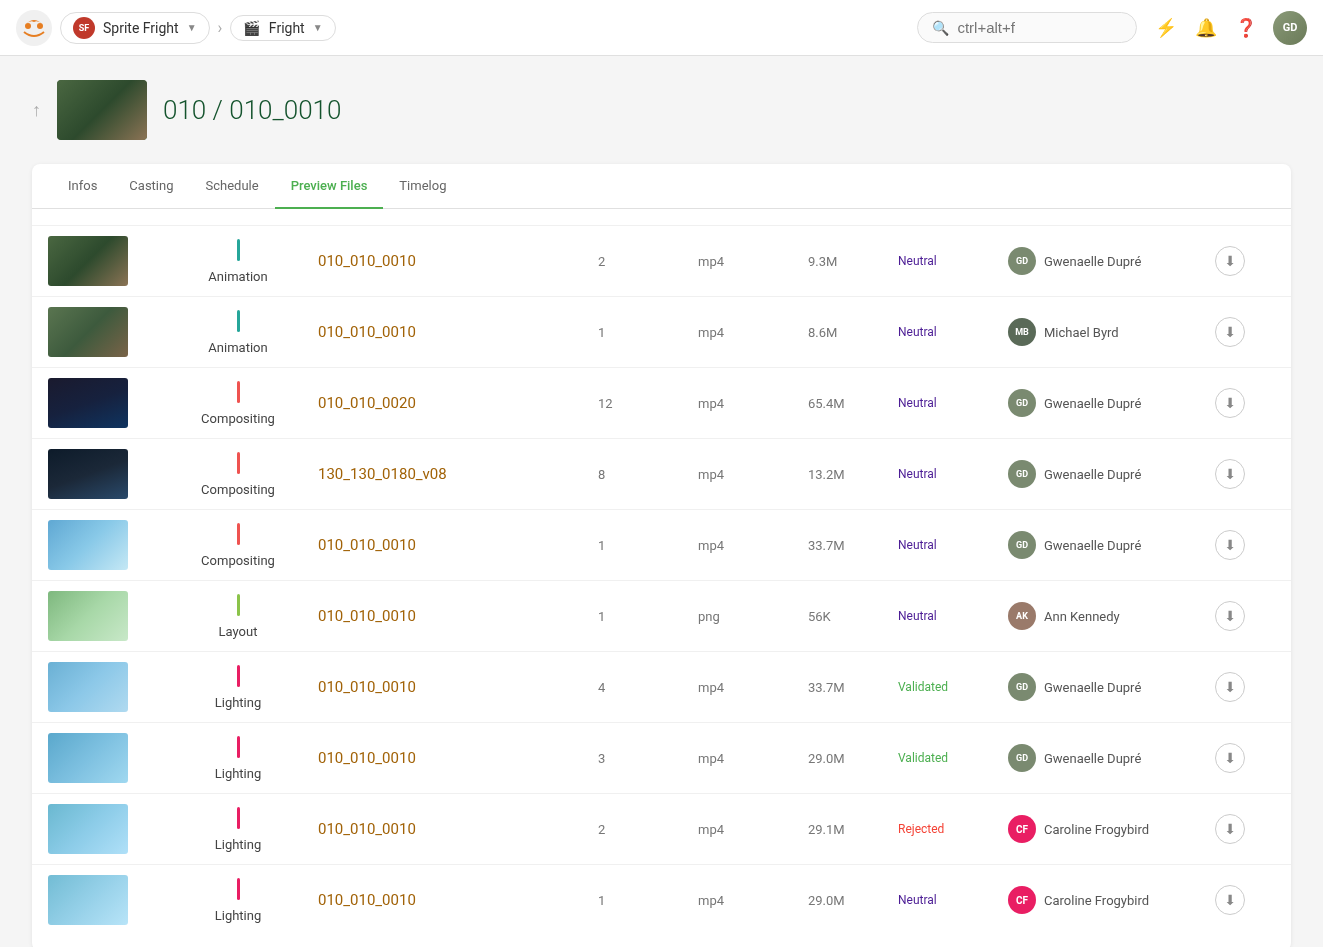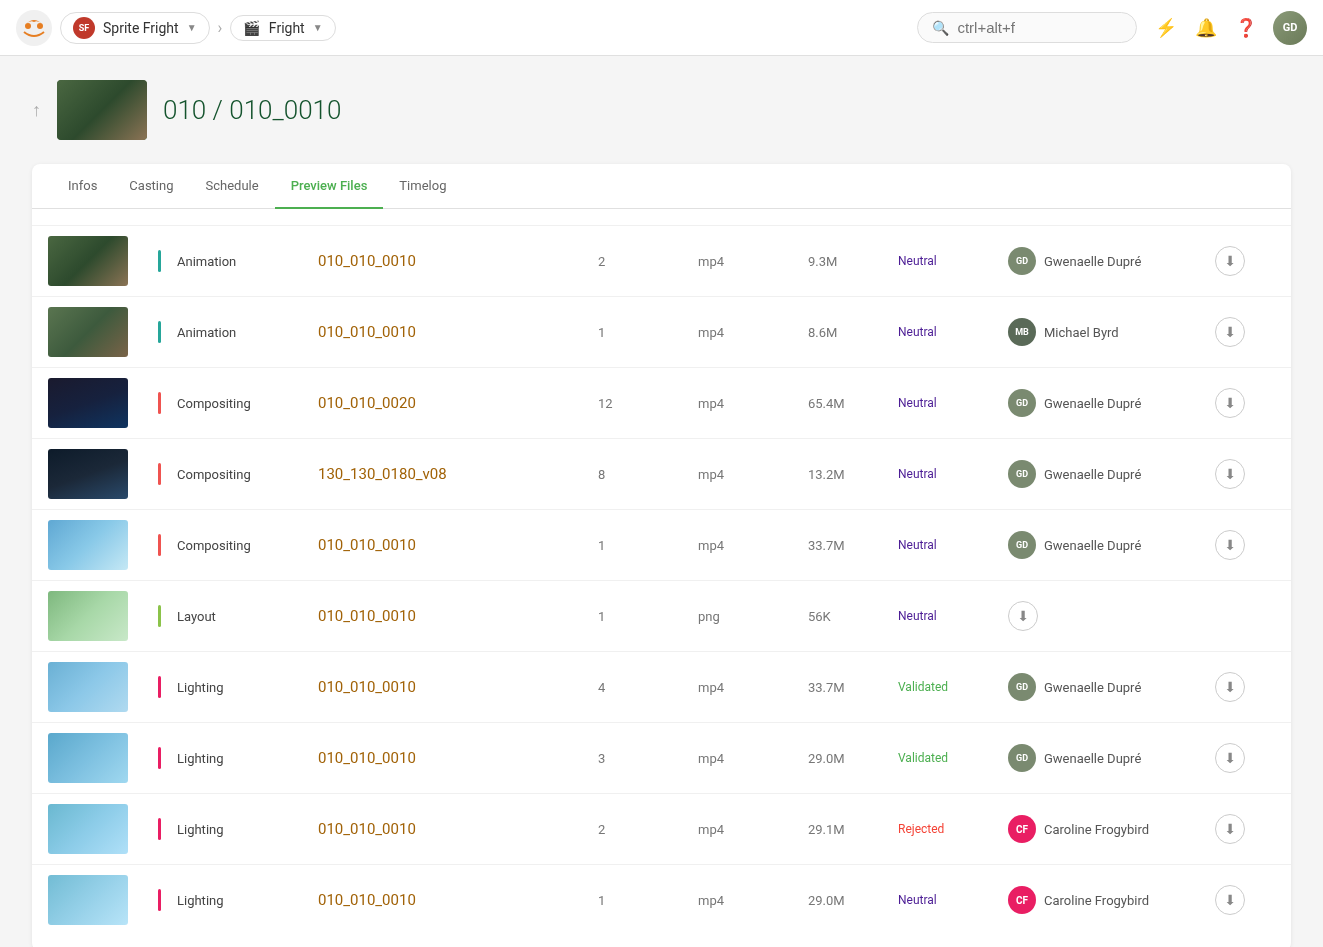--- a/index.html
+++ b/index.html
@@ -57,21 +57,21 @@
       display: grid;
       grid-template-columns: 110px 160px 280px 100px 110px 90px 110px 1fr 60px;
       padding: 8px 16px; color: #999; font-size: 11px; font-weight: 600; letter-spacing: 0.05em; text-transform: uppercase;
     }
     .table-row {
       display: grid;
       grid-template-columns: 110px 160px 280px 100px 110px 90px 110px 1fr 60px;
       padding: 10px 16px; border-top: 1px solid #f0f0f0; align-items: center;
     }
     .thumb-img { width: 80px; height: 50px; border-radius: 3px; }
-    .cell-tasktype { display: flex; align-items: center; gap: 16px; }
+    .cell-tasktype { display: flex; align-items: center; gap: 8px; flex-direction: column; }
     .task-bar { width: 3px; height: 22px; border-radius: 2px; }
     .task-label { font-size: 13px; color: #444; }
     .cell-text { font-size: 15px; color: #a16207; }
     .cell-small { font-size: 13px; color: #777; }
     .status-badge { font-size: 12px; color: #4c1d95; }
     .status-validated { color: #4caf50; }
     .status-rejected { color: #f44336; }
     .uploader { display: flex; align-items: center; gap: 8px; }
     .uploader-avatar { width: 28px; height: 28px; border-radius: 50%; overflow: hidden; background: #888; }
     .uploader-name { font-size: 13px; color: #555; }
@@ -287,20 +287,26 @@
     </div>
     <div class="cell-tasktype">
       <div class="task-bar" style="background:#8bc34a;"></div>
       <span class="task-label">Layout</span>
     </div>
     <div class="cell-text">010_010_0010</div>
     <div class="cell-small">1</div>
     <div class="cell-small">png</div>
     <div class="cell-small">56K</div>
     <div class="status-badge ">Neutral</div>
+    <div class="uploader">
+      <div class="uploader-avatar" style="background:#9a7a6a;display:flex;align-items:center;justify-content:center;">
+                <span style="color:#fff;font-size:9px;font-weight:bold;">AK</span>
+              </div>
+      <span class="uploader-name">Ann Kennedy</span>
+    </div>
     <div>
       <button class="download-btn">⬇</button>
     </div>
   </div>
           <div class="table-row">
     <div>
       <div class="thumb-img thumb-7" style="width:80px;height:50px;border-radius:3px;cursor:pointer;"></div>
     </div>
     <div class="cell-tasktype">
       <div class="task-bar" style="background:#e91e63;"></div>

